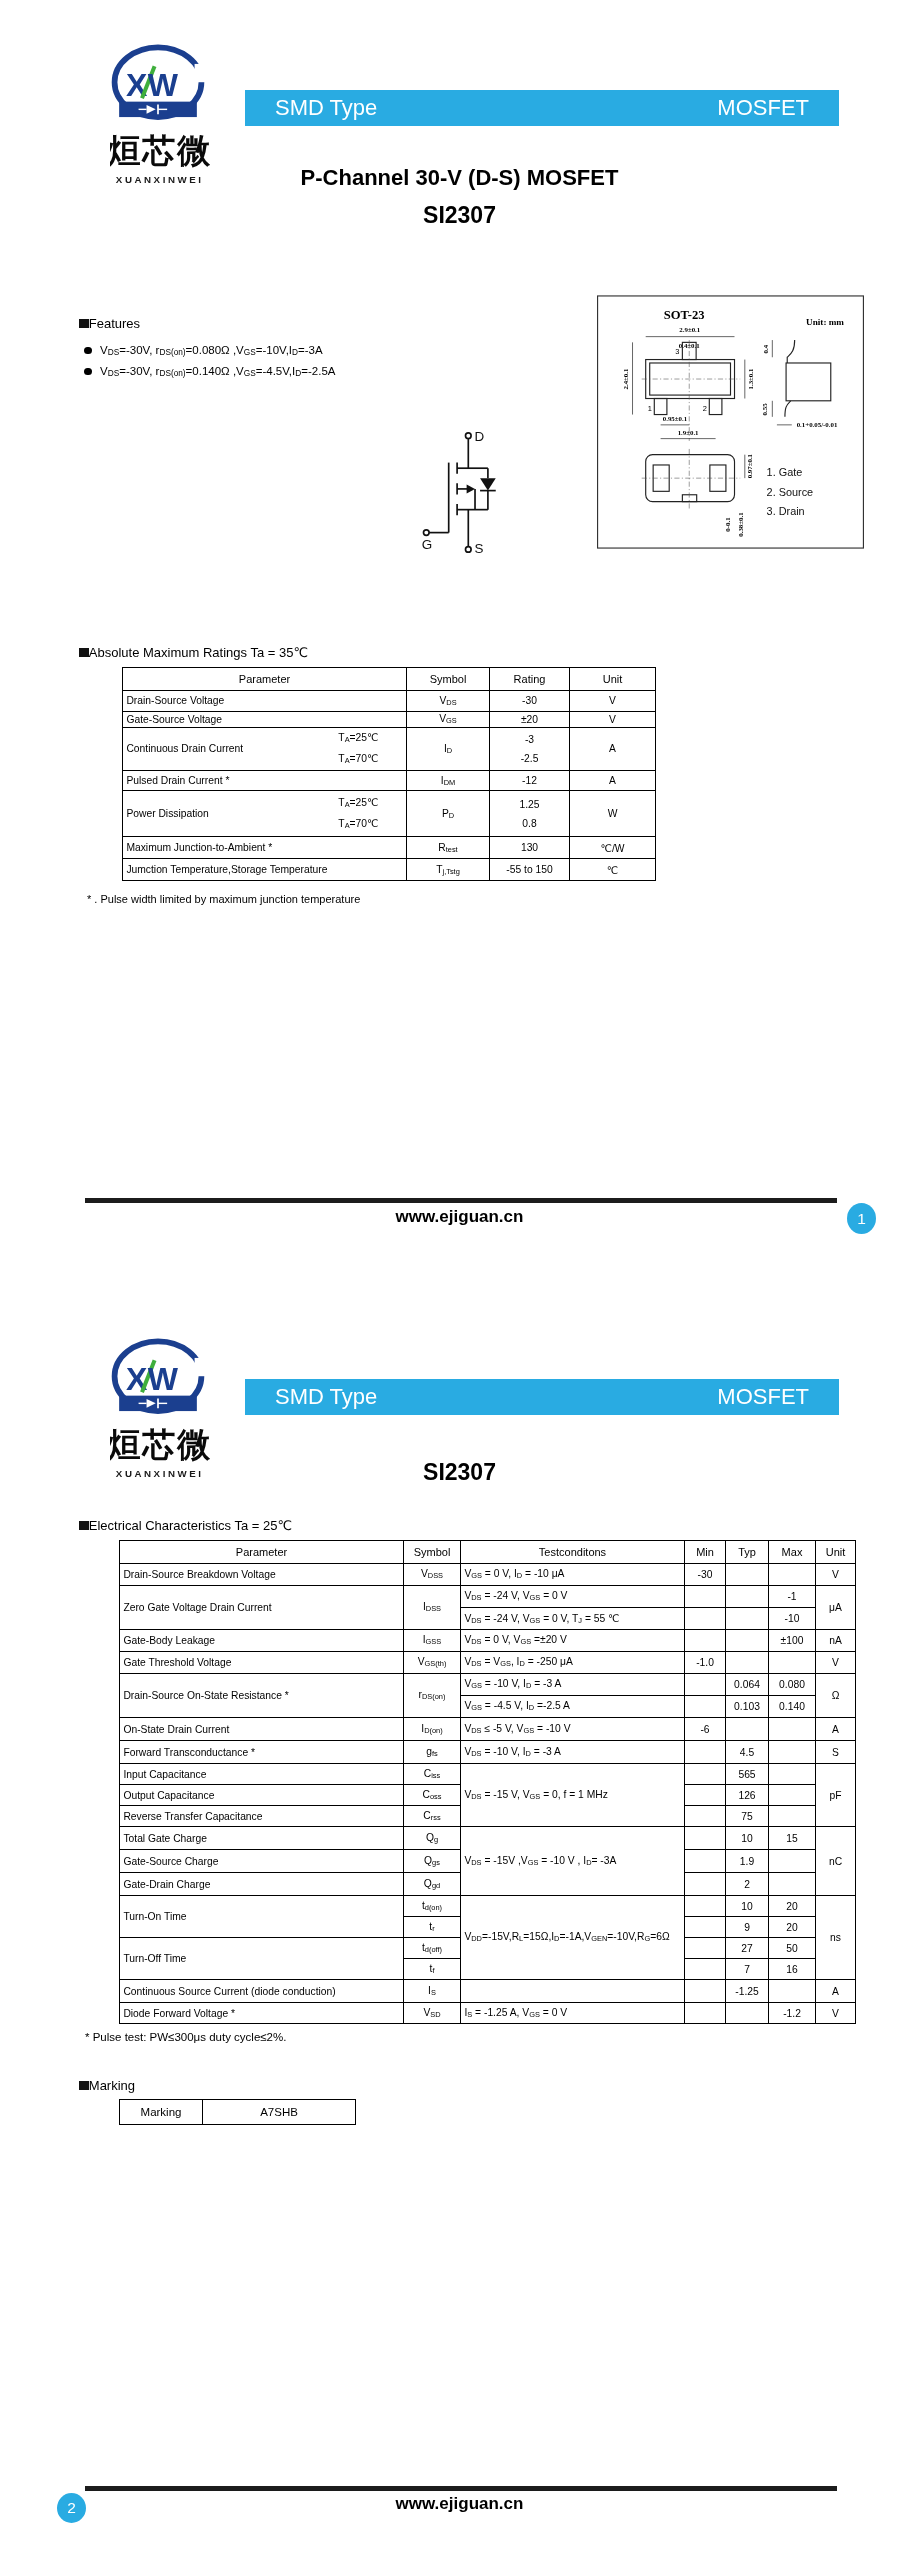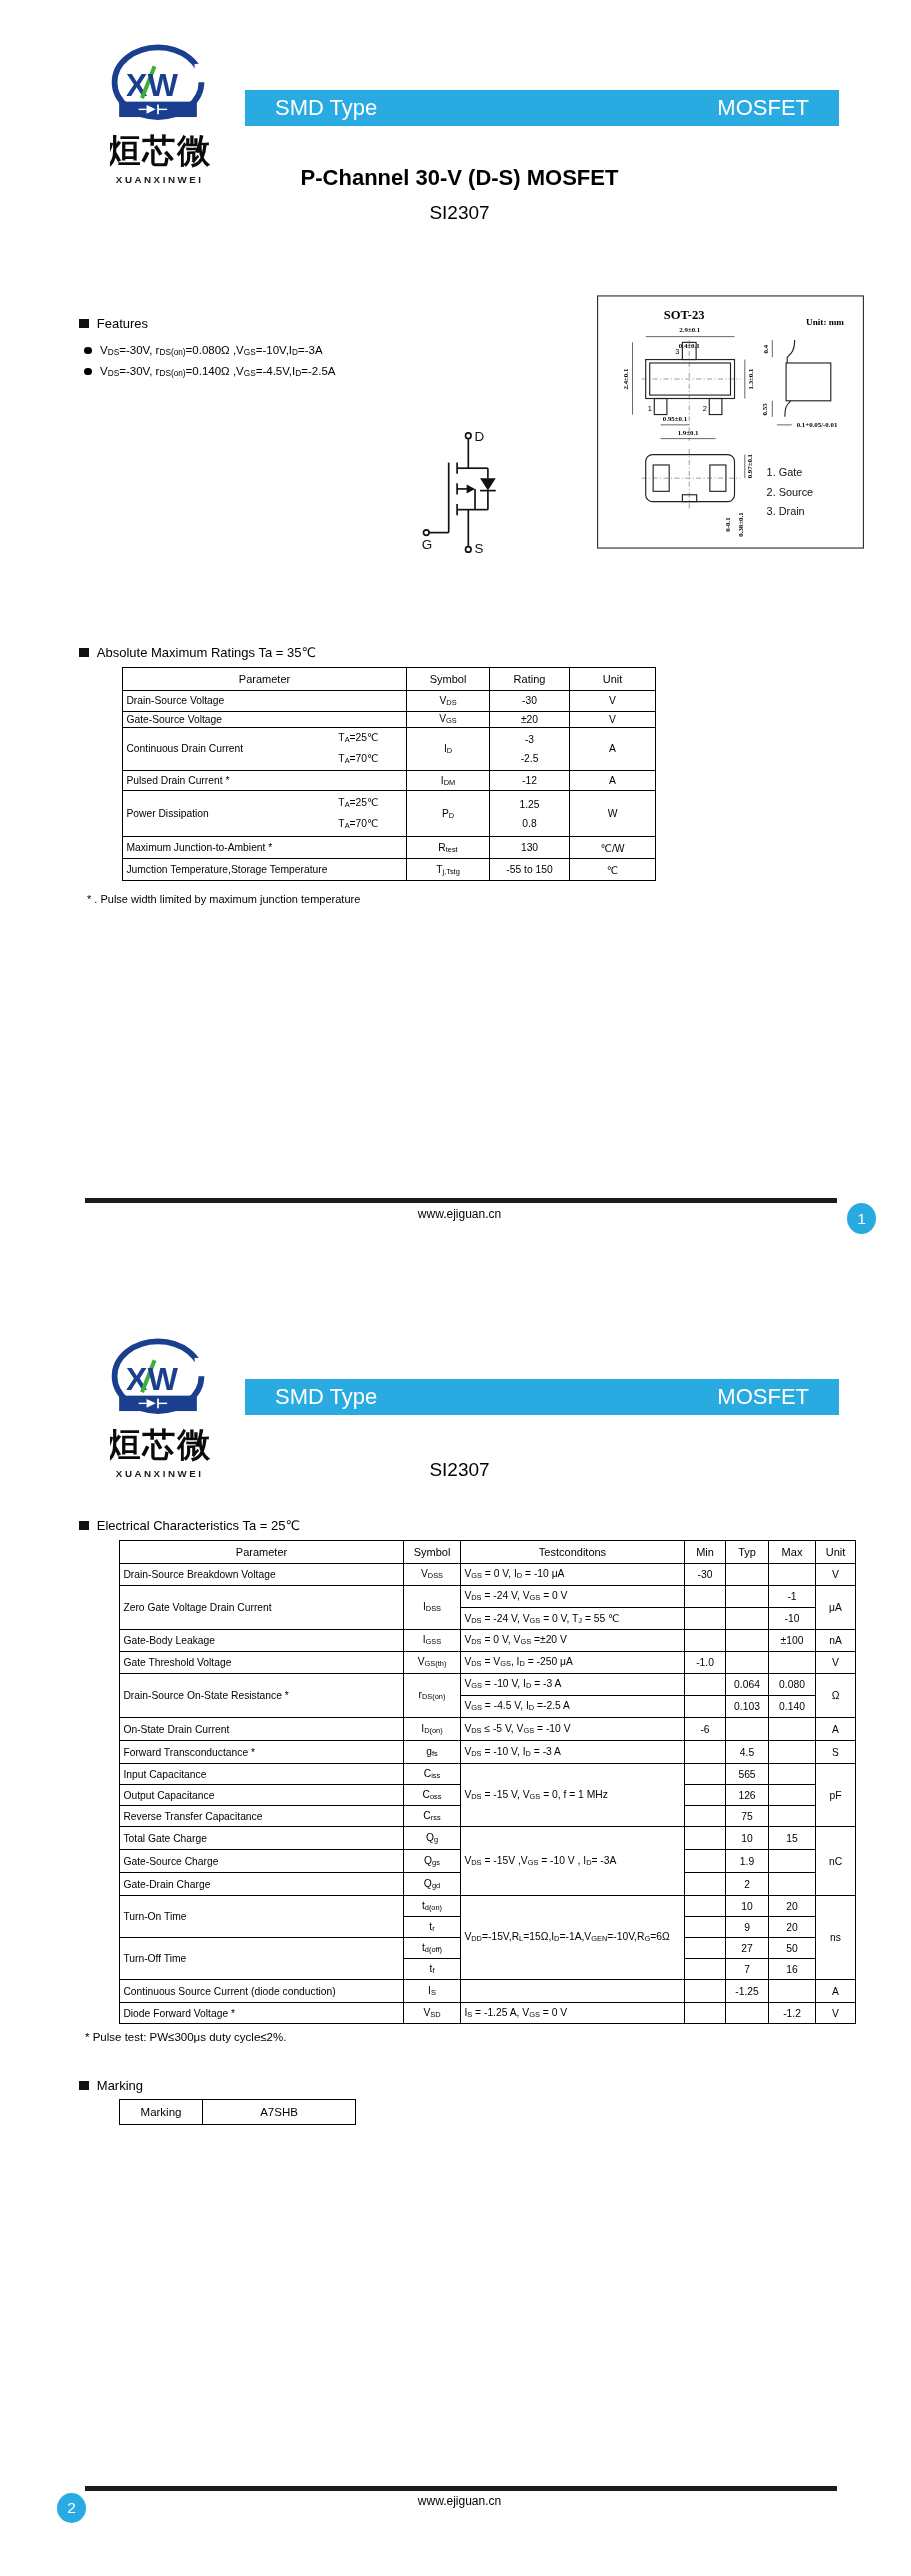--- a/index.html
+++ b/index.html
@@ -17,40 +17,40 @@
   .logo-en{font-size:17px;font-weight:600;fill:#1a1a1a;letter-spacing:4.5px;text-anchor:middle;}
 
   
   .banner{background:var(--accent,#29abe2);display:flex;justify-content:space-between;align-items:center;
           color:#fff;padding:0 30px;box-sizing:border-box;}
   .banner span{font-size:22px;}
 
   
   .center-line{left:95px;width:729px;text-align:center;}
   .doc-title{font-size:22px;font-weight:bold;}
-  .part-number{font-size:19px;font-weight:normal;}
-  .sec-h{display:flex;align-items:center;gap:8px;font-size:13px;}
+  .part-number{font-size:23px;font-weight:bold;}
+  .sec-h{display:flex;align-items:center;gap:0;font-size:13px;}
   .sq{width:9.8px;height:9.8px;background:#111;flex:0 0 auto;}
   .feature{display:flex;align-items:center;gap:8.6px;font-size:11.5px;}
   .dot{width:7.5px;height:7.5px;border-radius:50%;background:#000;flex:0 0 auto;}
   .footnote{font-size:11px;text-align:right;}
 
   
   table.tbl{border-collapse:collapse;table-layout:fixed;font-size:10.3px;border:1.7px solid #000;margin-left:24px;}
   table.tbl th,table.tbl td{border:1.1px solid #000;padding:0 3.4px;overflow:hidden;font-weight:normal;}
   table.tbl th{font-size:11px;text-align:center;}
   td.l{text-align:left;padding-left:5.2px;}
   td.c{text-align:center;}
   .split{display:flex;justify-content:space-between;align-items:center;}
   .conds{text-align:right;padding-right:24px;line-height:19px;}
   .stack{line-height:19px;text-align:center;}
 
   
   .rule{background:#1c1c1c;height:5.2px;width:752px;}
-  .url{font-size:12px;}
+  .url{font-size:17px;font-weight:bold;}
   .badge{border-radius:50%;background:var(--accent,#29abe2);color:#fff;display:flex;
          align-items:center;justify-content:center;font-size:15.5px;}
 
   
   .frame{fill:none;stroke:#333;stroke-width:2;}
   .ln{fill:none;stroke:#222;stroke-width:2;}
   .dim{stroke:#222;stroke-width:1.2;}
   .dash{stroke:#555;stroke-width:1;stroke-dasharray:9 4 2 4;}
   .t-title{font:700 22px "Liberation Serif","DejaVu Serif",serif;text-anchor:middle;fill:#000;}
   .t-unit{font:700 16px "Liberation Serif","DejaVu Serif",serif;text-anchor:middle;fill:#000;}

